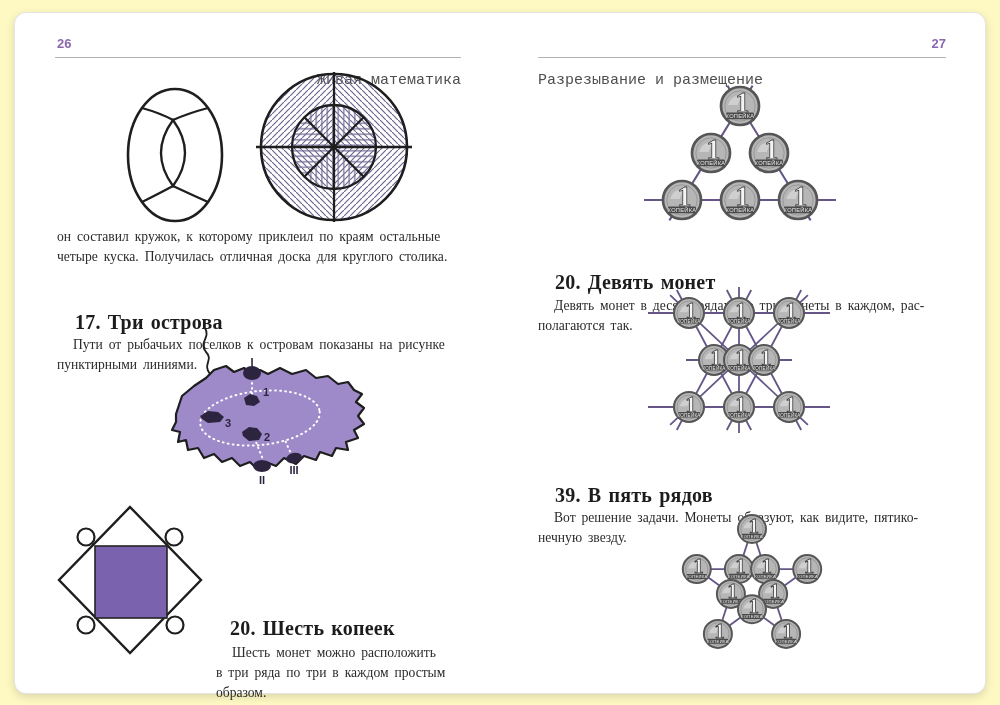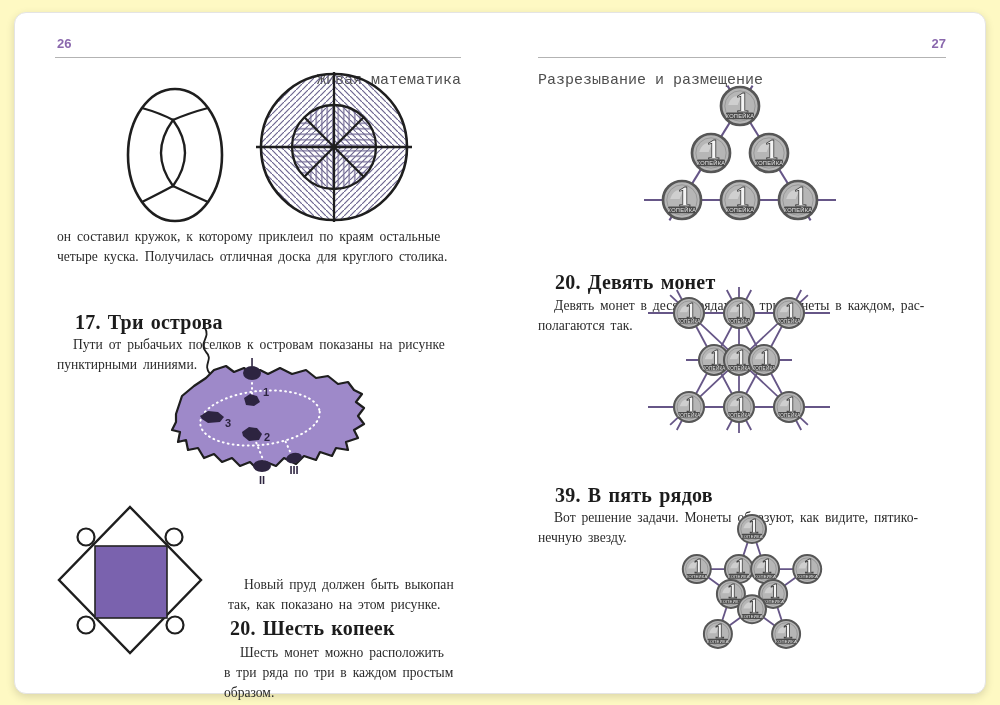--- a/index.html
+++ b/index.html
@@ -114,24 +114,23 @@
     <path d="M80,12 L151,85 L80,158 L9,85 Z" fill="url(#hatchV)" class="outline" stroke-width="2.4"></path>
     <rect x="45" y="51" width="72" height="72" style="fill:var(--c-square,#7a62ae);stroke:#242424;stroke-width:1.6;"></rect>
     <g fill="#ffffff" class="outline" stroke-width="2.2">
       <circle cx="36" cy="42" r="8.5"></circle>
       <circle cx="124" cy="42" r="8.5"></circle>
       <circle cx="36" cy="130" r="8.5"></circle>
       <circle cx="125" cy="130" r="8.5"></circle>
     </g>
   </svg>
 
-  <div class="abs body-text indent" style="left:228px;top:531px;width:246px;">Новый пруд должен быть выкопан<br>так, как показано на этом рисунке.</div>
 
   <div class="abs ptitle" style="left:230px;top:577px;">20. Шесть копеек</div>
-  <div class="abs body-text indent" style="left:224px;top:599px;width:250px;">Шесть монет можно расположить<br>в три ряда по три в каждом простым<br>образом.</div>
+  <div class="abs body-text indent" style="left:216px;top:599px;width:250px;">Шесть монет можно расположить<br>в три ряда по три в каждом простым<br>образом.</div>
 
   <div class="abs" style="left:538px;top:36px;width:408px;display:flex;justify-content:space-between;">
     <span class="runhead">Разрезывание и размещение</span>
     <span class="pagenum">27</span>
   </div>
   <div class="rule" style="left:538px;top:57px;width:408px;"></div>
 
   <svg class="abs" style="left:630px;top:62px;" width="240" height="168">
     <g stroke-width="2">
       <line x1="122.6" y1="23.6" x2="39.4" y2="158.4" class="fig-line"></line>

